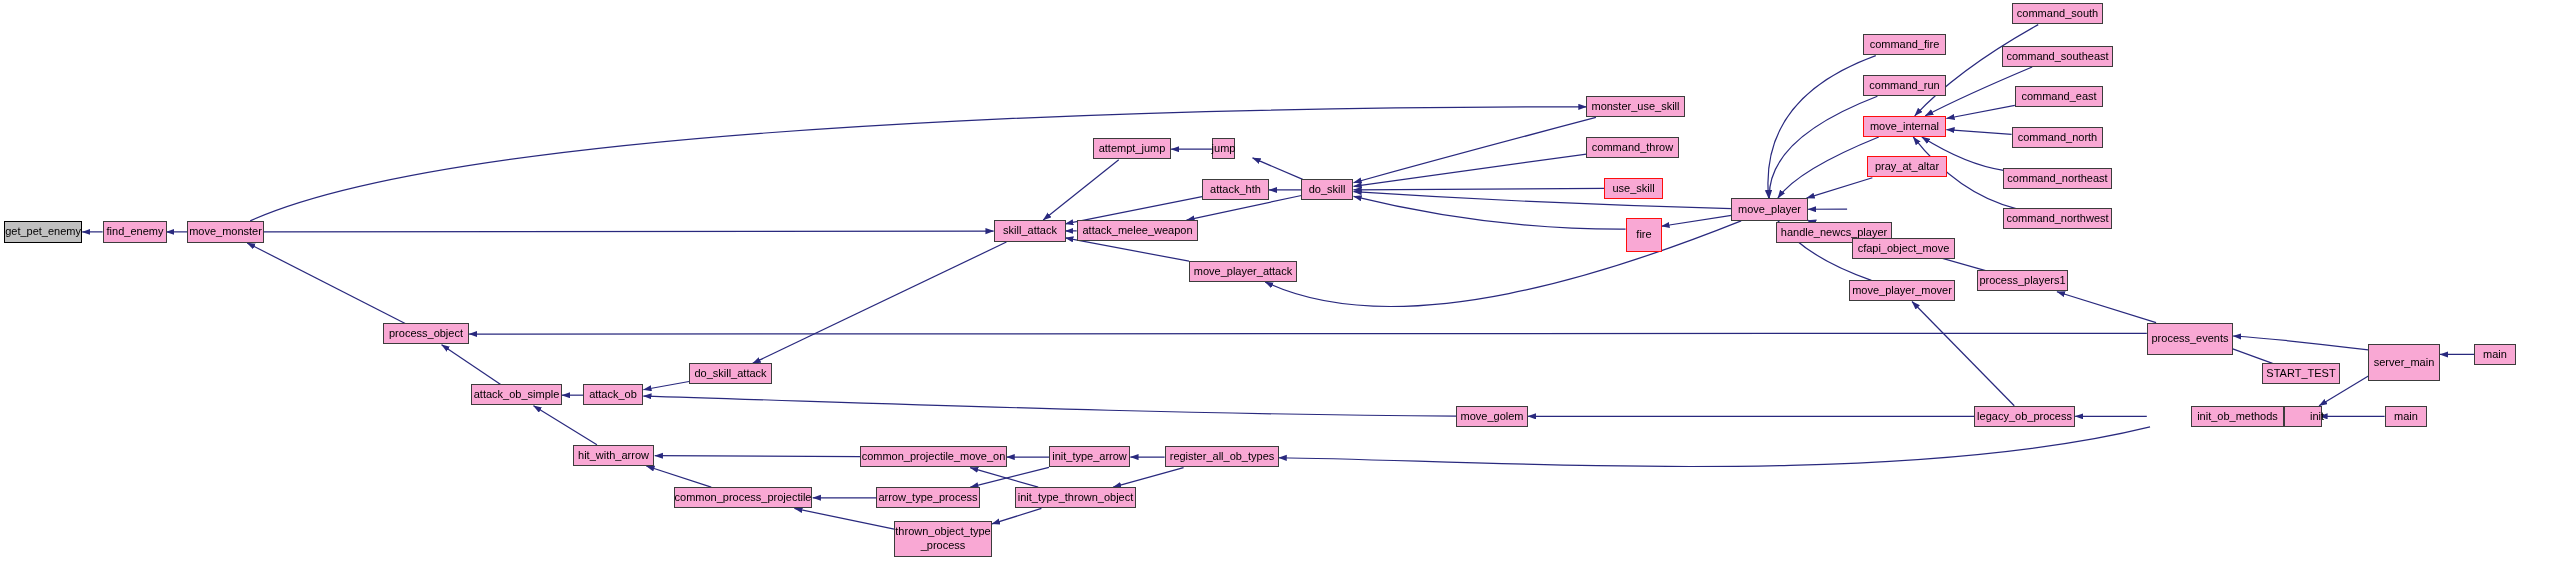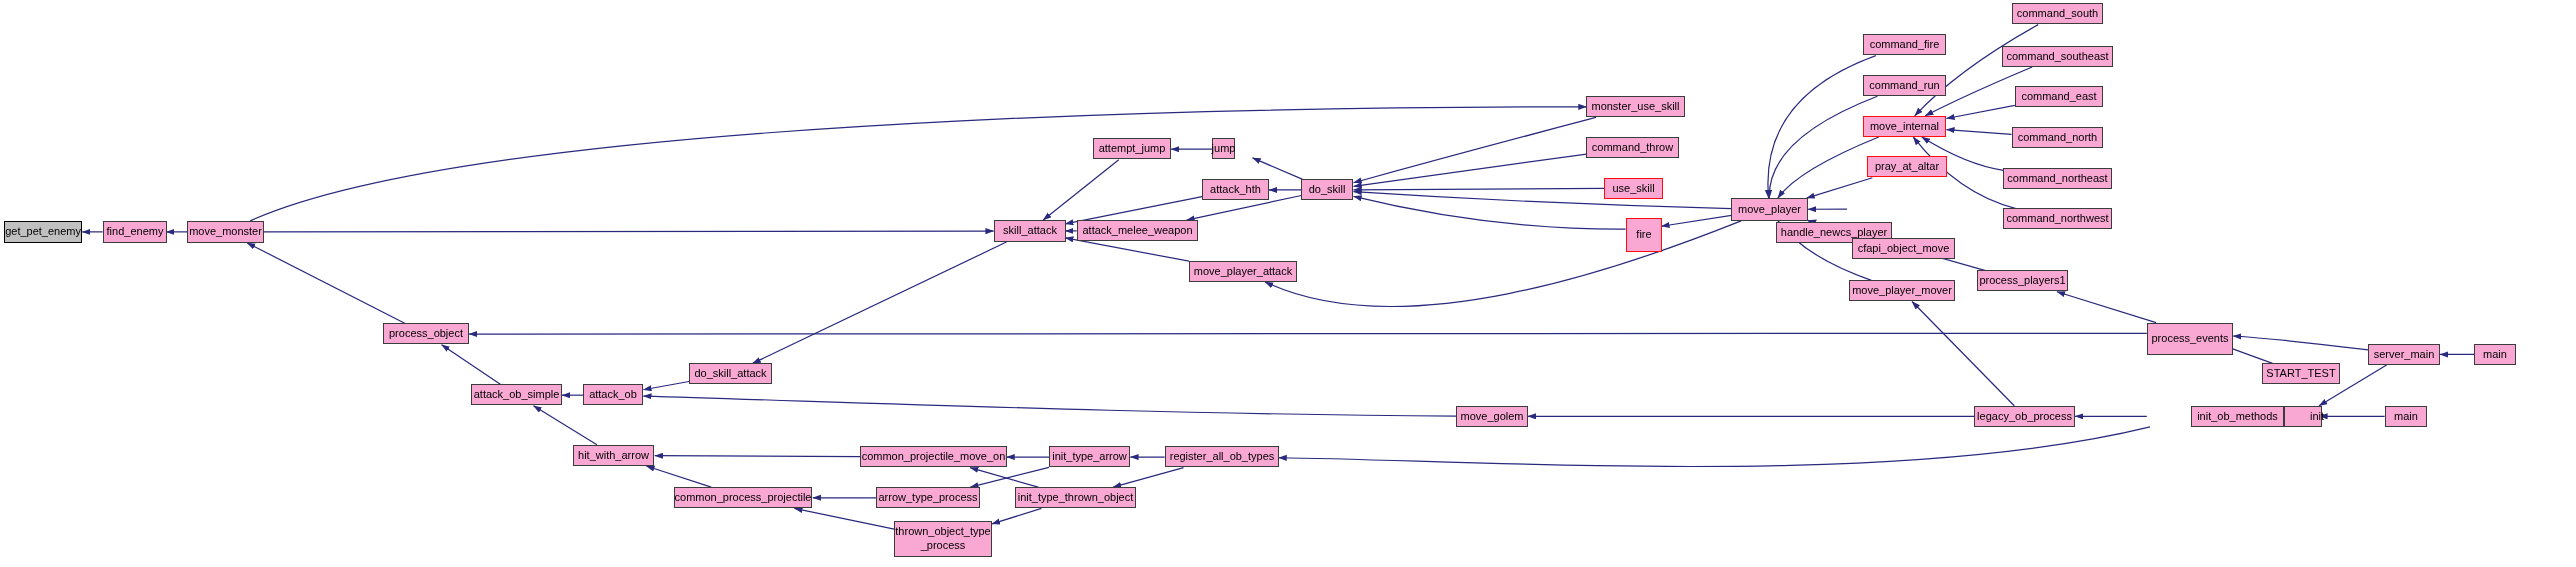--- a/index.html
+++ b/index.html
@@ -114,21 +114,21 @@
       <div class="node" style="left: 1849px; top: 280px; width: 106px; height: 21px;">move_player_mover</div>
       <div class="node" style="left: 2012px; top: 3.3px; width: 91px; height: 21px;">command_south</div>
       <div class="node" style="left: 2002px; top: 46px; width: 111px; height: 21px;">command_southeast</div>
       <div class="node" style="left: 2015px; top: 86px; width: 88px; height: 21px;">command_east</div>
       <div class="node" style="left: 2012px; top: 127px; width: 91px; height: 21px;">command_north</div>
       <div class="node" style="left: 2003px; top: 168px; width: 109px; height: 21px;">command_northeast</div>
       <div class="node" style="left: 2003px; top: 208px; width: 109px; height: 21px;">command_northwest</div>
       <div class="node" style="left: 1977px; top: 270px; width: 91px; height: 21px;">process_players1</div>
       <div class="node" style="left: 2147px; top: 323px; width: 86px; height: 32px; text-align: center;">process_events</div>
       <div class="node" style="left: 2262px; top: 363px; width: 78px; height: 21px;">START_TEST</div>
-      <div class="node" style="left: 2368px; top: 344px; width: 72px; height: 21px;">server_main</div>
+      <div class="node" style="left: 2368px; top: 344px; width: 72px; height: 37px;">server_main</div>
       <div class="node" style="left: 2474px; top: 344px; width: 42px; height: 21px;">main</div>
       <div class="node" style="left: 2284px; top: 406px; width: 36px; height: 21px; padding-left: 32px;">init</div>
       <div class="node" style="left: 2385px; top: 406px; width: 42px; height: 21px;">main</div>
       <div class="node" style="left: 2147px; top: 406px; width: 93px; height: 21px; margin-left: 44px;">init_ob_methods</div>
       <div class="node" style="left: 1974px; top: 406px; width: 101px; height: 21px;">legacy_ob_process</div>
       <div class="node" style="left: 1456px; top: 406px; width: 72px; height: 21px;">move_golem</div>
       <div class="node" style="left: 471px; top: 384px; width: 91px; height: 21px;">attack_ob_simple</div>
       <div class="node" style="left: 583px; top: 384px; width: 60px; height: 21px;">attack_ob</div>
       <div class="node" style="left: 689px; top: 363px; width: 83px; height: 21px;">do_skill_attack</div>
       <div class="node" style="left: 573px; top: 445px; width: 81px; height: 21px;">hit_with_arrow</div>

